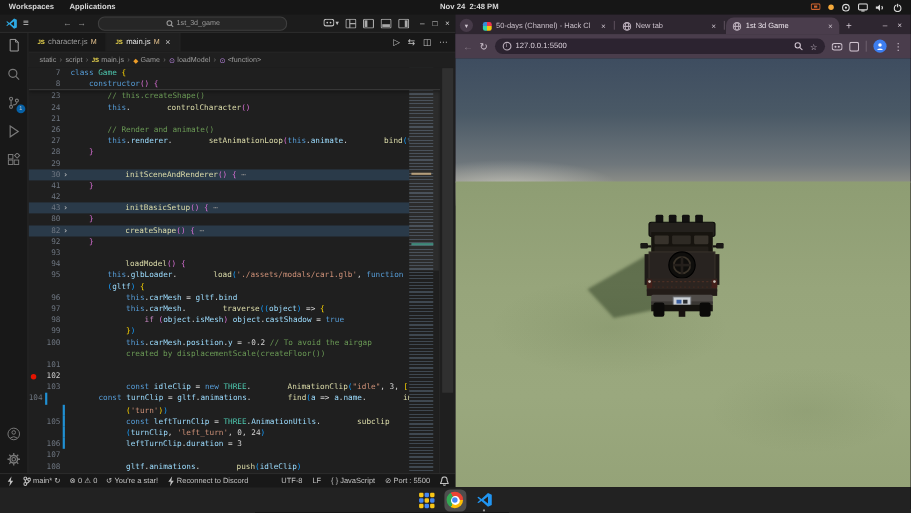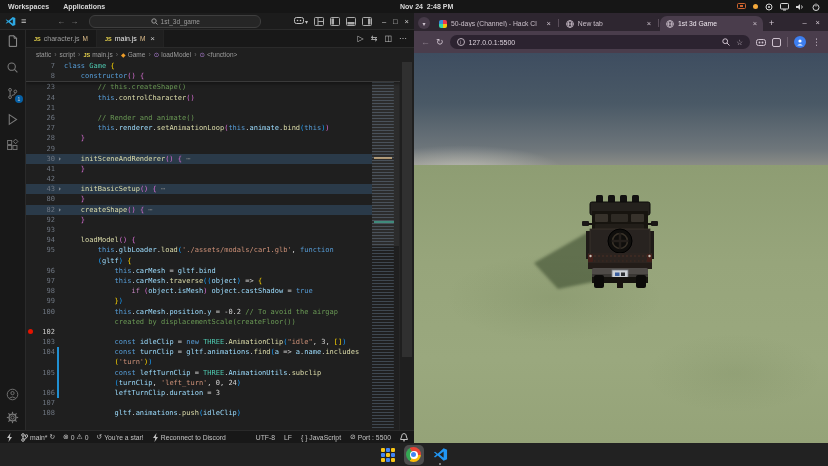--- a/index.html
+++ b/index.html
@@ -57,21 +57,21 @@
   .code-line.hl::after{content:"";position:absolute;right:0;top:1px;bottom:1px;width:2px;background:#e6e6e6;}
   .ln-bp{width:9px;display:flex;align-items:center;justify-content:center;}
   .bp-dot{width:5px;height:5px;border-radius:50%;background:#e51400;}
   .ln-num{width:20px;text-align:right;color:#6e7681;}
   .ln-num.activeln{color:#cccccc;}
   .ln-fold{width:9px;text-align:center;color:#c5c5c5;position:relative;}
   .git-bar{position:absolute;left:2px;top:0;bottom:0;width:2px;background:#2090d3;}
   .ln-code{flex:1;color:#d4d4d4;position:relative;}
   .cursor{position:absolute;left:0;top:1px;width:1px;height:8px;background:#f0f0f0;}
   #sticky-rows{border-bottom:1px solid #3a3a3a;box-shadow:0 2px 3px rgba(0,0,0,.35);position:relative;z-index:2;background:#1f1f1f;}
-  .tk-k{color:#569cd6;} .tk-t{color:#4ec9b0;} .tk-f{color:#dcdcaa;} .tk-v{color:#9cdcfe;}
+  .tk-k{color:#569cd6;} .tk-t{color:#4ec9b0;} .tk-f{color:#dcdcaa;margin-left:33px;} .tk-v{color:#9cdcfe;}
   .tk-s{color:#ce9178;} .tk-c{color:#6a9955;} .tk-p{color:#d4d4d4;}
   .tk-o{color:#c586c0;} .tk-w{color:#d4d4d4;} .tk-b1{color:#ffd700;} .tk-b2{color:#da70d6;}
   .tk-b3{color:#179fff;} .tk-fm{color:#8a8a8a;}
   
   .minimap{position:absolute;right:14px;top:48px;width:28px;bottom:13px;background:#1f1f1f;
     background-image:
       linear-gradient(90deg,rgba(130,160,190,.0) 82%,transparent 82%),
       repeating-linear-gradient(180deg,rgba(135,165,195,.30) 0 1px,transparent 1px 3px);
     background-size:100% 100%, 78% 100%;background-repeat:no-repeat;}
   .mm-region{position:absolute;left:0;right:0;top:0;height:185px;background:rgba(255,255,255,.06);}
@@ -379,20 +379,21 @@
         <div class="code-line"><span class="ln-bp"></span><span class="ln-num">93</span><span class="ln-fold"></span><span class="ln-code"></span></div>
         <div class="code-line"><span class="ln-bp"></span><span class="ln-num">94</span><span class="ln-fold"></span><span class="ln-code"><span class="tk-w">    </span><span class="tk-f">loadModel</span><span class="tk-b2">()</span><span class="tk-w"> </span><span class="tk-b2">{</span></span></div>
         <div class="code-line"><span class="ln-bp"></span><span class="ln-num">95</span><span class="ln-fold"></span><span class="ln-code"><span class="tk-w">        </span><span class="tk-k">this</span><span class="tk-p">.</span><span class="tk-v">glbLoader</span><span class="tk-p">.</span><span class="tk-f">load</span><span class="tk-b3">(</span><span class="tk-s">'./assets/modals/car1.glb'</span><span class="tk-p">, </span><span class="tk-k">function</span></span></div>
         <div class="code-line"><span class="ln-bp"></span><span class="ln-num"></span><span class="ln-fold"></span><span class="ln-code"><span class="tk-w">        </span><span class="tk-b3">(</span><span class="tk-v">gltf</span><span class="tk-b3">)</span><span class="tk-w"> </span><span class="tk-b1">{</span></span></div>
         <div class="code-line"><span class="ln-bp"></span><span class="ln-num">96</span><span class="ln-fold"></span><span class="ln-code"><span class="tk-w">            </span><span class="tk-k">this</span><span class="tk-p">.</span><span class="tk-v">carMesh</span><span class="tk-p"> = </span><span class="tk-v">gltf</span><span class="tk-p">.</span><span class="tk-v">bind</span></span></div>
         <div class="code-line"><span class="ln-bp"></span><span class="ln-num">97</span><span class="ln-fold"></span><span class="ln-code"><span class="tk-w">            </span><span class="tk-k">this</span><span class="tk-p">.</span><span class="tk-v">carMesh</span><span class="tk-p">.</span><span class="tk-f">traverse</span><span class="tk-b3">((</span><span class="tk-v">object</span><span class="tk-b3">)</span><span class="tk-p"> =&gt; </span><span class="tk-b1">{</span></span></div>
         <div class="code-line"><span class="ln-bp"></span><span class="ln-num">98</span><span class="ln-fold"></span><span class="ln-code"><span class="tk-w">                </span><span class="tk-o">if</span><span class="tk-w"> </span><span class="tk-b2">(</span><span class="tk-v">object</span><span class="tk-p">.</span><span class="tk-v">isMesh</span><span class="tk-b2">)</span><span class="tk-w"> </span><span class="tk-v">object</span><span class="tk-p">.</span><span class="tk-v">castShadow</span><span class="tk-p"> = </span><span class="tk-k">true</span></span></div>
         <div class="code-line"><span class="ln-bp"></span><span class="ln-num">99</span><span class="ln-fold"></span><span class="ln-code"><span class="tk-w">            </span><span class="tk-b1">}</span><span class="tk-b3">)</span></span></div>
         <div class="code-line"><span class="ln-bp"></span><span class="ln-num">100</span><span class="ln-fold"></span><span class="ln-code"><span class="tk-w">            </span><span class="tk-k">this</span><span class="tk-p">.</span><span class="tk-v">carMesh</span><span class="tk-p">.</span><span class="tk-v">position</span><span class="tk-p">.</span><span class="tk-v">y</span><span class="tk-p"> = -</span><span class="tk-n2">0.2</span><span class="tk-c"> // To avoid the airgap</span></span></div>
         <div class="code-line"><span class="ln-bp"></span><span class="ln-num"></span><span class="ln-fold"></span><span class="ln-code"><span class="tk-w">            </span><span class="tk-c">created by displacementScale(createFloor())</span></span></div>
+        <div class="code-line"><span class="ln-bp"></span><span class="ln-num">101</span><span class="ln-fold"></span><span class="ln-code"></span></div>
         <div class="code-line"><span class="ln-bp"><span class="bp-dot"></span></span><span class="ln-num activeln">102</span><span class="ln-fold"></span></div>
         <div class="code-line"><span class="ln-bp"></span><span class="ln-num">103</span><span class="ln-fold"></span><span class="ln-code"><span class="tk-w">            </span><span class="tk-k">const</span><span class="tk-w"> </span><span class="tk-v">idleClip</span><span class="tk-p"> = </span><span class="tk-k">new</span><span class="tk-w"> </span><span class="tk-t">THREE</span><span class="tk-p">.</span><span class="tk-f">AnimationClip</span><span class="tk-b3">(</span><span class="tk-s">"idle"</span><span class="tk-p">, </span><span class="tk-n2">3</span><span class="tk-p">, </span><span class="tk-b1">[]</span><span class="tk-b3">)</span></span></div>
         <div class="code-line"><span class="ln-bp"></span><span class="ln-num">104</span><span class="ln-fold"><span class="git-bar"></span></span><span class="ln-code"><span class="tk-w">            </span><span class="tk-k">const</span><span class="tk-w"> </span><span class="tk-v">turnClip</span><span class="tk-p"> = </span><span class="tk-v">gltf</span><span class="tk-p">.</span><span class="tk-v">animations</span><span class="tk-p">.</span><span class="tk-f">find</span><span class="tk-b3">(</span><span class="tk-v">a</span><span class="tk-p"> =&gt; </span><span class="tk-v">a</span><span class="tk-p">.</span><span class="tk-v">name</span><span class="tk-p">.</span><span class="tk-f">includes</span></span></div>
         <div class="code-line"><span class="ln-bp"></span><span class="ln-num"></span><span class="ln-fold"><span class="git-bar"></span></span><span class="ln-code"><span class="tk-w">            </span><span class="tk-b1">(</span><span class="tk-s">'turn'</span><span class="tk-b1">)</span><span class="tk-b3">)</span></span></div>
         <div class="code-line"><span class="ln-bp"></span><span class="ln-num">105</span><span class="ln-fold"><span class="git-bar"></span></span><span class="ln-code"><span class="tk-w">            </span><span class="tk-k">const</span><span class="tk-w"> </span><span class="tk-v">leftTurnClip</span><span class="tk-p"> = </span><span class="tk-t">THREE</span><span class="tk-p">.</span><span class="tk-v">AnimationUtils</span><span class="tk-p">.</span><span class="tk-f">subclip</span></span></div>
         <div class="code-line"><span class="ln-bp"></span><span class="ln-num"></span><span class="ln-fold"><span class="git-bar"></span></span><span class="ln-code"><span class="tk-w">            </span><span class="tk-b3">(</span><span class="tk-v">turnClip</span><span class="tk-p">, </span><span class="tk-s">'left_turn'</span><span class="tk-p">, </span><span class="tk-n2">0</span><span class="tk-p">, </span><span class="tk-n2">24</span><span class="tk-b3">)</span></span></div>
         <div class="code-line"><span class="ln-bp"></span><span class="ln-num">106</span><span class="ln-fold"><span class="git-bar"></span></span><span class="ln-code"><span class="tk-w">            </span><span class="tk-v">leftTurnClip</span><span class="tk-p">.</span><span class="tk-v">duration</span><span class="tk-p"> = </span><span class="tk-n2">3</span></span></div>
         <div class="code-line"><span class="ln-bp"></span><span class="ln-num">107</span><span class="ln-fold"></span><span class="ln-code"></span></div>
         <div class="code-line"><span class="ln-bp"></span><span class="ln-num">108</span><span class="ln-fold"></span><span class="ln-code"><span class="tk-w">            </span><span class="tk-v">gltf</span><span class="tk-p">.</span><span class="tk-v">animations</span><span class="tk-p">.</span><span class="tk-f">push</span><span class="tk-b3">(</span><span class="tk-v">idleClip</span><span class="tk-b3">)</span></span></div>
       </div>

